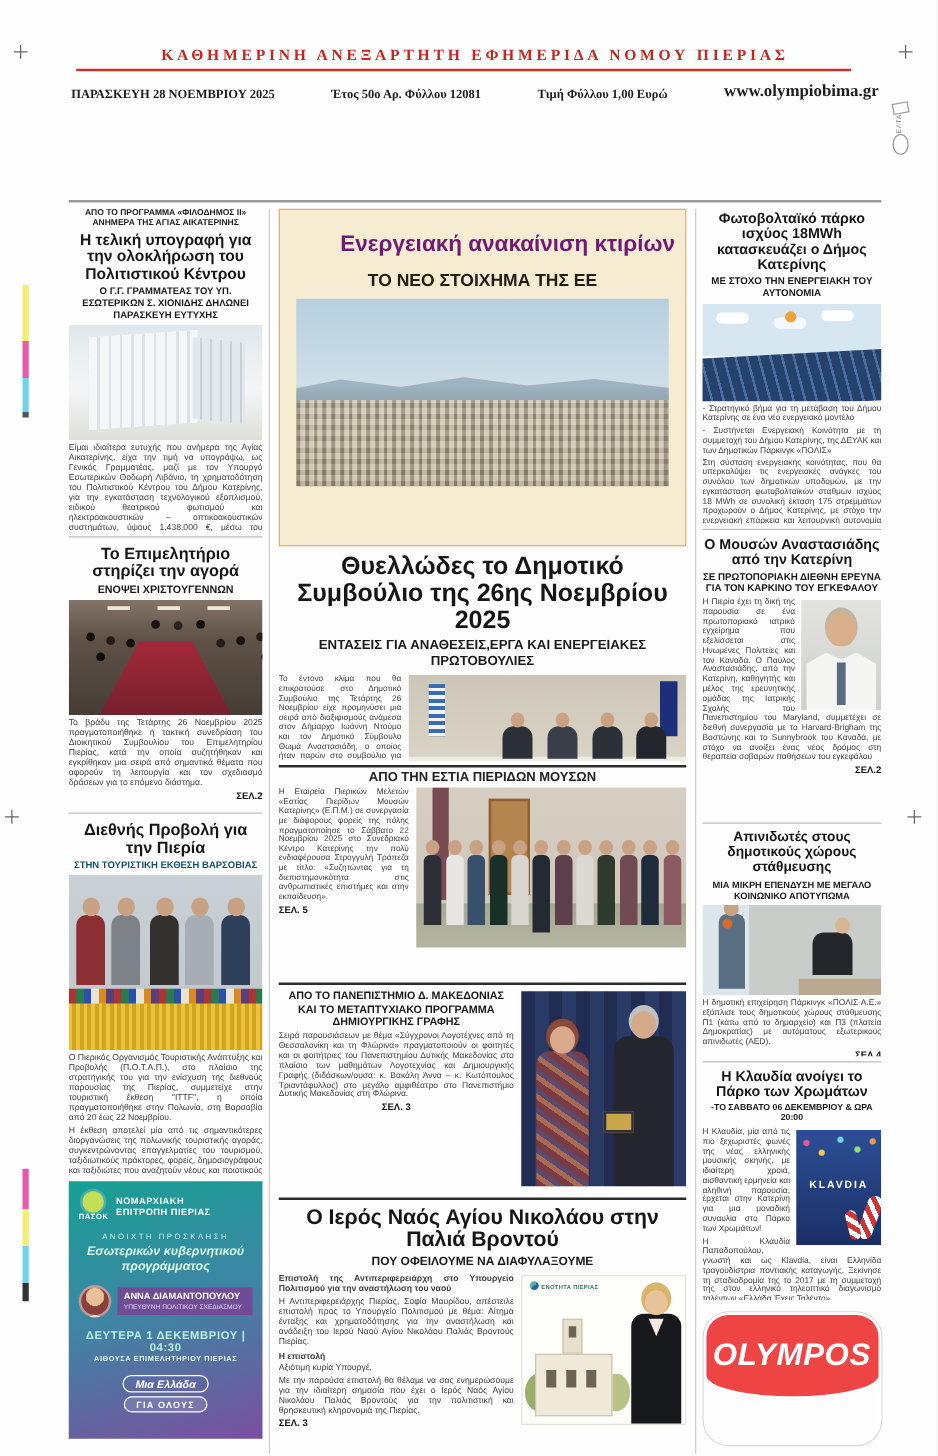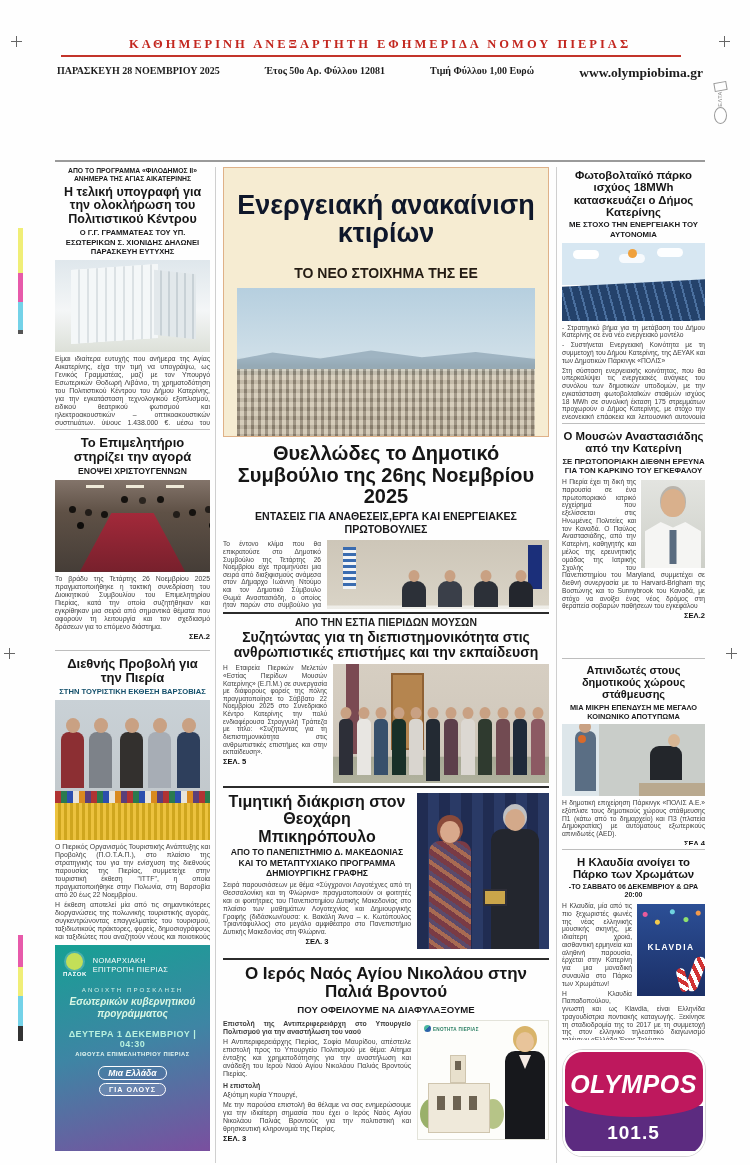--- a/index.html
+++ b/index.html
@@ -19,21 +19,21 @@
 
   
   .mast{position:absolute;left:55px;top:36px;width:650px;}
   .mast-row1{display:flex;align-items:flex-start;justify-content:center;gap:10px;}
   .mast-title{font-family:"Liberation Serif",serif;font-weight:bold;font-size:56px;line-height:.95;
               color:#156a85;letter-spacing:1px;white-space:nowrap;}
   .zeus{width:52px;height:64px;flex:0 0 auto;margin-top:2px;}
   .mast-sub{margin-top:1px;text-align:center;font-family:"Liberation Serif",serif;font-weight:bold;
             color:#c3271f;font-size:12.5px;letter-spacing:3px;}
   .red-rule{height:2px;background:#c3342a;margin:3px 24px 0 6px;}
-  .dateline{display:flex;justify-content:space-between;align-items:flex-start;
+  .dateline{display:flex;justify-content:space-between;align-items:flex-end;
             font-family:"Liberation Serif",serif;font-size:10px;font-weight:bold;color:#1d1d1d;
             margin-top:8px;padding:0 2px;gap:36px;}
   .site{font-size:13.5px;}
   .gray-rule{position:absolute;left:55px;top:160px;width:650px;height:2px;background:#9a9a9a;}
   .elta{position:absolute;right:-26px;top:46px;width:22px;text-align:center;color:#888;}
   .elta-stamp{width:13px;height:9px;border:1px solid #999;margin:0 auto;transform:rotate(-10deg);}
   .elta-text{font-size:5.5px;letter-spacing:.5px;margin-top:5px;transform:rotate(-90deg);}
   .elta-oval{width:13px;height:17px;border:1px solid #999;border-radius:50%;margin:5px auto 0;}
 
   
@@ -83,38 +83,38 @@
       background:repeating-linear-gradient(90deg,#b03333 0 6px,#2a7a4e 6px 12px,#2c4fae 12px 18px,#e8e4da 18px 24px,#d98a1f 24px 30px,#5a3f7a 30px 36px);}
   .expo-skirt{position:absolute;left:0;right:0;bottom:0;height:26%;background:repeating-linear-gradient(90deg,#ecc23e 0 3px,#cfa61e 3px 6px);}
 
   
   .pasok-ad{height:206px;margin-top:4px;padding:8px 8px 9px;color:#fff;
             background:linear-gradient(165deg,#16a094 0%,#3e85a4 48%,#7a4f9f 100%);}
   .pa-top{display:flex;align-items:center;gap:6px;}
   .pa-sunwrap{text-align:center;}
   .pa-sun{width:17px;height:17px;margin:0 auto;border-radius:50%;background:#c3df58;box-shadow:0 0 0 2px #ffffff33;}
   .pa-party{font-size:6px;font-weight:bold;letter-spacing:.5px;margin-top:1px;}
-  .pa-org{font-size:7.4px;font-weight:normal;line-height:1.25;letter-spacing:.4px;max-width:90px;}
+  .pa-org{font-size:7.4px;font-weight:bold;line-height:1.25;letter-spacing:.4px;max-width:90px;}
   .pa-invite{margin-top:9px;text-align:center;font-size:6.2px;letter-spacing:2px;color:#d5efe7;}
   .pa-title{margin-top:3px;text-align:center;font-size:10px;font-weight:bold;font-style:italic;color:#d8f7e4;line-height:1.2;}
   .pa-person{display:flex;align-items:center;gap:5px;margin-top:8px;}
   .pa-avatar{flex:0 0 auto;width:26px;height:26px;border-radius:50%;border:2px solid #ffffff77;
              background:radial-gradient(circle at 50% 34%,#e9c09a 0 40%,#8a3f3f 41% 100%);}
   .pa-nameblock{flex:1;background:#7c3f92cc;padding:3px 5px;}
   .pa-name{font-size:7.4px;font-weight:bold;line-height:1.2;}
   .pa-role{font-size:5.3px;color:#e5d4f2;margin-top:1px;}
   .pa-when{margin-top:9px;text-align:center;font-weight:bold;font-size:9px;color:#b8f0de;letter-spacing:.5px;}
   .pa-where{margin-top:2px;text-align:center;font-size:5.8px;font-weight:bold;color:#e4f6f0;letter-spacing:.5px;}
   .pa-slogans{margin-top:9px;display:flex;flex-direction:column;align-items:center;gap:3px;}
   .pill{border:1px solid #fff;border-radius:9px;padding:1px 9px;font-size:8.6px;font-weight:bold;font-style:italic;}
   .pill-2{font-size:7.2px;font-style:normal;background:#ffffff22;letter-spacing:1px;}
 
   
   .main-box{height:270px;background:#f6ecd2;border:1px solid #dfb188;padding:6px 8px 4px;margin-bottom:4px;}
-  .main-hl{font-size:27px;font-weight:bold;text-align:center;line-height:1.02;color:#0f172a;}
+  .main-hl{font-size:18px;font-weight:bold;text-align:right;line-height:1.02;color:#701a75;}
   .main-sub{font-size:14px;font-weight:bold;text-align:center;color:#241c14;margin-top:6px;}
   .ph-city{height:150px;margin:7px auto 0;width:97%;
            background:linear-gradient(180deg,#b6cfdf 0%,#cfdfe8 46%,#a9b6b4 52%,#bdb3a0 60%,#ab9f8b 100%);}
   .ph-city::before{content:"";position:absolute;left:0;right:0;top:38%;height:16%;
            background:#8fa6b5;opacity:.75;clip-path:polygon(0 60%,12% 30%,28% 55%,45% 22%,62% 50%,80% 28%,100% 58%,100% 100%,0 100%);}
   .ph-city::after{content:"";position:absolute;left:0;right:0;bottom:0;height:46%;
            background:repeating-linear-gradient(90deg,rgba(90,80,66,.35) 0 3px,rgba(232,224,206,.45) 3px 7px),
                       repeating-linear-gradient(0deg,rgba(120,110,96,.3) 0 4px,rgba(238,230,215,.35) 4px 9px);}
 
   .a-council{height:168px;}
@@ -203,21 +203,21 @@
      background:radial-gradient(circle at 12% 40%,#e85a9b 0 2px,transparent 3px),
                 radial-gradient(circle at 30% 70%,#f2c94c 0 2px,transparent 3px),
                 radial-gradient(circle at 52% 30%,#6fd3e0 0 2px,transparent 3px),
                 radial-gradient(circle at 72% 60%,#8ee06f 0 2px,transparent 3px),
                 radial-gradient(circle at 90% 35%,#f2994a 0 2px,transparent 3px);}
   .kl-text{position:absolute;left:0;right:0;top:38px;text-align:center;color:#fff;font-weight:bold;font-size:8.4px;letter-spacing:1.5px;}
   .kl-candy{position:absolute;right:3px;bottom:4px;width:12px;height:36px;border-radius:6px;transform:rotate(20deg);
             background:repeating-linear-gradient(45deg,#d23333 0 4px,#fff 4px 8px);}
   .kl-candy2{right:18px;height:24px;width:9px;transform:rotate(-14deg);}
   .olympos{width:142px;height:106px;margin:10px auto 0;border-radius:20px;overflow:hidden;border:2px solid #fff;box-shadow:0 0 0 1px #d8d8d8;}
-  .oly-top{height:64%;background:#be185d;display:flex;align-items:center;justify-content:center;border-radius:0 0 50% 50%/0 0 26% 26%;position:relative;z-index:1;}
+  .oly-top{height:64%;background:#ef4444;display:flex;align-items:center;justify-content:center;border-radius:0 0 50% 50%/0 0 26% 26%;position:relative;z-index:1;}
   .oly-name{color:#fff;font-weight:bold;font-style:italic;font-size:25px;letter-spacing:.5px;}
   .oly-bottom{height:44%;margin-top:-8%;background:#5c2b80;display:flex;align-items:flex-end;justify-content:center;padding-bottom:7px;}
   .oly-freq{color:#fff;font-weight:bold;font-size:19px;letter-spacing:1px;}
 </style>
 </head>
 <body>
 
 <div class="page">
 
   <div class="cm cm-tl"></div>
@@ -294,20 +294,27 @@
       <div class="pasok-ad">
         <div class="pa-top">
           <div class="pa-sunwrap">
             <div class="pa-sun"></div>
             <div class="pa-party">ΠΑΣΟΚ</div>
           </div>
           <div class="pa-org">ΝΟΜΑΡΧΙΑΚΗ ΕΠΙΤΡΟΠΗ ΠΙΕΡΙΑΣ</div>
         </div>
         <div class="pa-invite">ΑΝΟΙΧΤΗ ΠΡΟΣΚΛΗΣΗ</div>
         <div class="pa-title">Εσωτερικών κυβερνητικού προγράμματος</div>
+        <div class="pa-person">
+          <div class="pa-avatar"></div>
+          <div class="pa-nameblock">
+            <div class="pa-name">ΑΝΝΑ ΔΙΑΜΑΝΤΟΠΟΥΛΟΥ</div>
+            <div class="pa-role">ΥΠΕΥΘΥΝΗ ΠΟΛΙΤΙΚΟΥ ΣΧΕΔΙΑΣΜΟΥ</div>
+          </div>
+        </div>
         <div class="pa-when">ΔΕΥΤΕΡΑ 1 ΔΕΚΕΜΒΡΙΟΥ | 04:30</div>
         <div class="pa-where">ΑΙΘΟΥΣΑ ΕΠΙΜΕΛΗΤΗΡΙΟΥ ΠΙΕΡΙΑΣ</div>
         <div class="pa-slogans">
           <div class="pill">Μια Ελλάδα</div>
           <div class="pill pill-2">ΓΙΑ ΟΛΟΥΣ</div>
         </div>
       </div>
     </div>
 
     <div class="col-center">
@@ -335,21 +342,20 @@
             <div class="mt-p mt-p3"></div>
               <div class="mt-p mt-p4"></div>
 
           </div>
         </div>
       </article>
       <div class="rule-dark"></div>
 
       <article class="a-muses">
         <div class="muses-kick">ΑΠΟ ΤΗΝ ΕΣΤΙΑ ΠΙΕΡΙΔΩΝ ΜΟΥΣΩΝ</div>
-        <h2 class="hl muses-hl">Συζητώντας για τη διεπιστημονικότητα στις ανθρωπιστικές επιστήμες και την εκπαίδευση</h2>
         <div class="split">
           <div class="narrow2">
             <p class="body-txt" style="font-size:6.6px">Η Εταιρεία Πιερικών Μελετών «Εστίας Πιερίδων Μουσών Κατερίνης» (Ε.Π.Μ.) σε συνεργασία με διάφορους φορείς της πόλης πραγματοποίησε το Σάββατο 22 Νοεμβρίου 2025 στο Συνεδριακό Κέντρο Κατερίνης την πολύ ενδιαφέρουσα Στρογγυλή Τράπεζα με τίτλο: «Συζητώντας για τη διεπιστημονικότητα στις ανθρωπιστικές επιστήμες και στην εκπαίδευση».</p>
             <div class="pageref" style="text-align:left">ΣΕΛ. 5</div>
           </div>
           <div class="ph ph-group">
             <div class="curtain"></div>
               <div class="door"></div>
             <div class="gp-row">
               <div class="gp"></div>
@@ -366,21 +372,20 @@
                 <div class="gp"></div>
             </div>
           </div>
         </div>
       </article>
       <div class="rule-dark"></div>
 
       <article class="a-award">
         <div class="split">
           <div style="flex:1">
-            <h2 class="hl award-hl">Τιμητική διάκριση στον Θεοχάρη Μπικηρόπουλο</h2>
             <div class="sub award-sub">ΑΠΟ ΤΟ ΠΑΝΕΠΙΣΤΗΜΙΟ Δ. ΜΑΚΕΔΟΝΙΑΣ ΚΑΙ ΤΟ ΜΕΤΑΠΤΥΧΙΑΚΟ ΠΡΟΓΡΑΜΜΑ ΔΗΜΙΟΥΡΓΙΚΗΣ ΓΡΑΦΗΣ</div>
             <p class="body-txt" style="font-size:6.8px">Σειρά παρουσιάσεων με θέμα «Σύγχρονοι Λογοτέχνες από τη Θεσσαλονίκη και τη Φλώρινα» πραγματοποιούν οι φοιτητές και οι φοιτήτριες του Πανεπιστημίου Δυτικής Μακεδονίας στο πλαίσιο των μαθημάτων Λογοτεχνίας και Δημιουργικής Γραφής (διδάσκων/ουσα: κ. Βακάλη Άννα – κ. Κωτόπουλος Τριαντάφυλλος) στο μεγάλο αμφιθέατρο στο Πανεπιστήμιο Δυτικής Μακεδονίας στη Φλώρινα.</p>
             <div class="pageref" style="text-align:center">ΣΕΛ. 3</div>
           </div>
           <div class="ph ph-award">
             <div class="aw-woman"></div>
               <div class="aw-man">
                 <div class="plaque" style="left:-8px;top:60px;position:absolute;"></div>
               </div>
           </div>
@@ -466,20 +471,17 @@
         </div>
         <p class="body-txt" style="font-size:6.7px">Η Κλαυδία, μία από τις πιο ξεχωριστές φωνές της νέας ελληνικής μουσικής σκηνής, με ιδιαίτερη χροιά, αισθαντική ερμηνεία και αληθινή παρουσία, έρχεται στην Κατερίνη για μια μοναδική συναυλία στο Πάρκο των Χρωμάτων!</p>
         <p class="body-txt" style="font-size:6.7px">Η Κλαυδία Παπαδοπούλου, γνωστή και ως Klavdia, είναι Ελληνίδα τραγουδίστρια ποντιακής καταγωγής. Ξεκίνησε τη σταδιοδρομία της το 2017 με τη συμμετοχή της στον ελληνικό τηλεοπτικό διαγωνισμό ταλέντων «Ελλάδα Έχεις Ταλέντο».</p>
 
       </article>
 
       <div class="olympos">
         <div class="oly-top">
             <span class="oly-name">OLYMPOS</span>
           </div>
-        <div class="oly-bottom">
-            <span class="oly-freq">101.5</span>
-          </div>
       </div>
     </div>
 
   </div>
 </div>
 
 </body></html>

